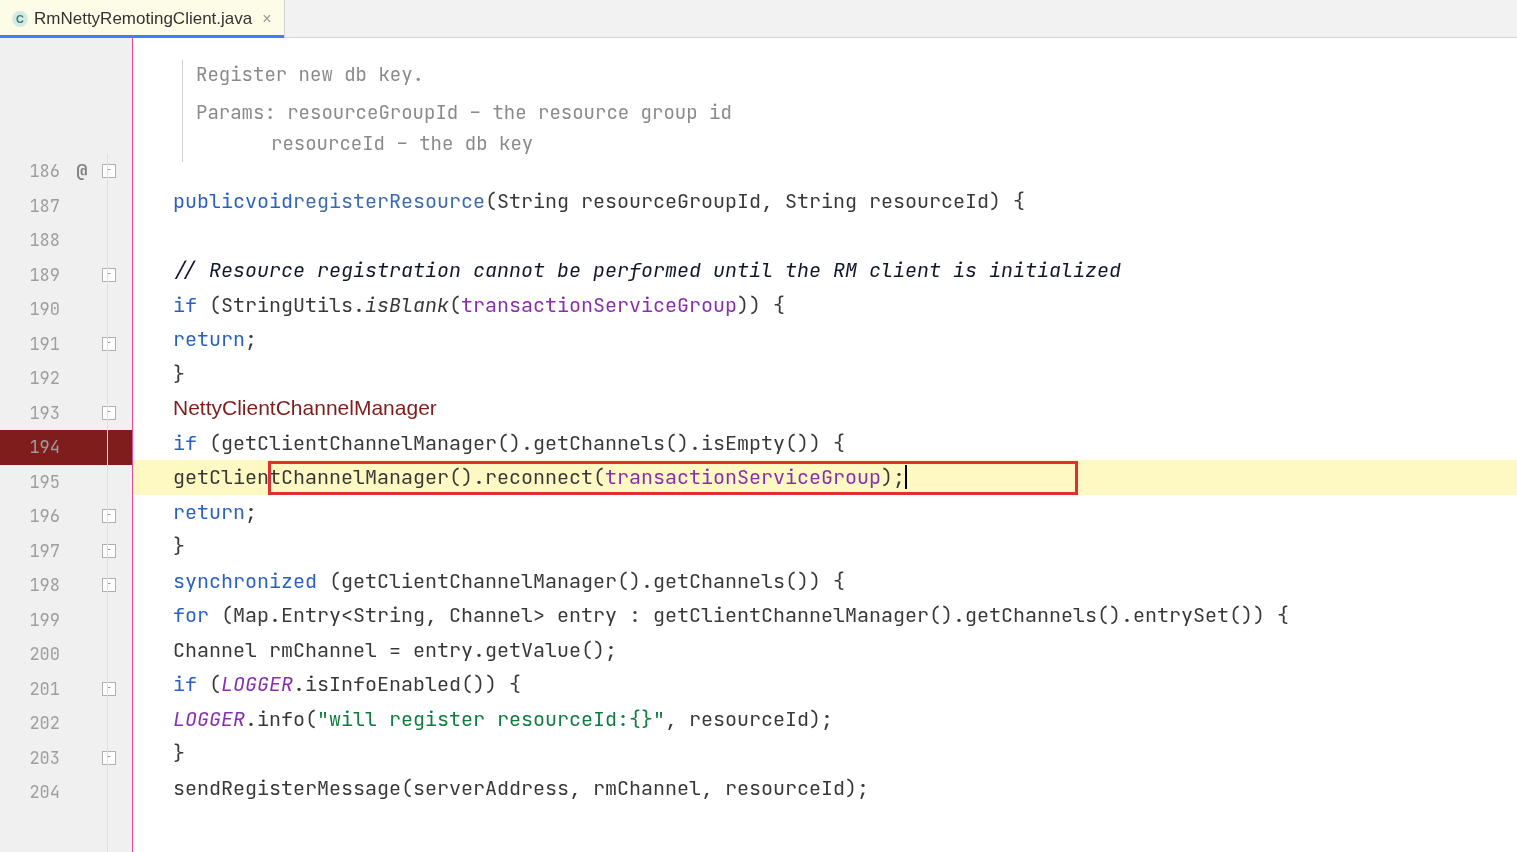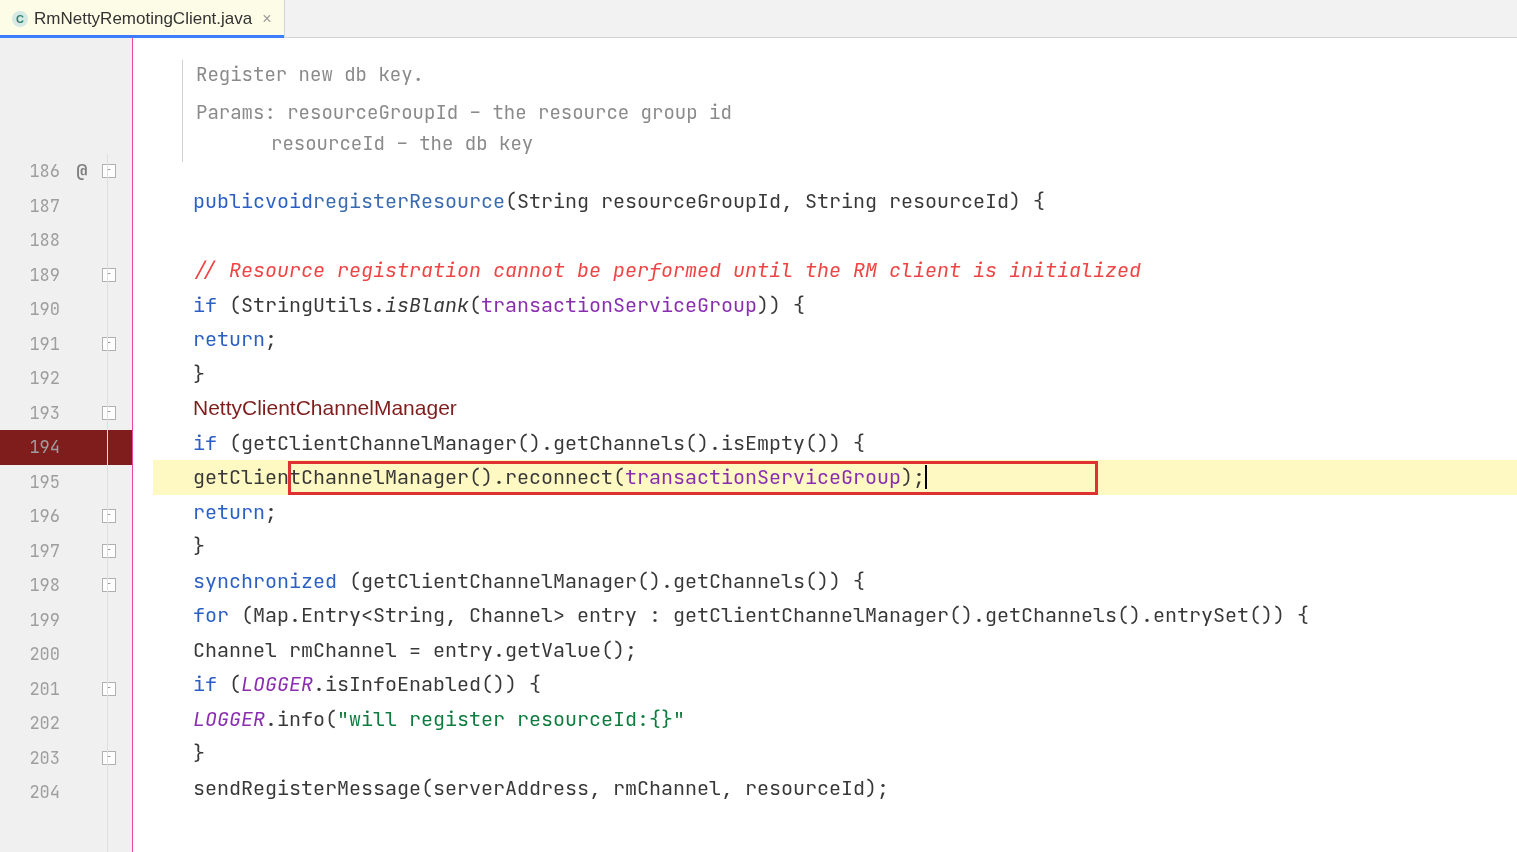--- a/index.html
+++ b/index.html
@@ -80,21 +80,21 @@
   position:relative;
 }
 .doc-rule {
   position:absolute; left:49px; top:22px; bottom:22px;
   width:1px; background:#d0d0d0;
 }
 .doc-line {
   color:#8a8a8a; font-size:19px; line-height:1.6;
 }
 
-.code-lines { position:relative;margin-left:20px; }
+.code-lines { position:relative; }
 .code-line {
   height:34.5px; display:flex; align-items:center;
   padding-left:40px; white-space:pre;
 }
 .code-line.current-line { background:#fef9c3; }
 
 .highlight-box {
   position:absolute; border:3px solid #e03131;
   pointer-events:none;
 }
@@ -102,21 +102,21 @@
 .annotation-red {
   color:#7f1d1d; font-family:"Microsoft YaHei","Segoe UI",sans-serif;
   font-size:21px; font-weight:500;
 }
 
 
 .kw { color:#2a5fc4; }
 .str { color:#0f7c3f; }
 .field { color:#8a2db0; }
 .italic { font-style:italic; }
-.comment { color:#ef4444; font-style:italic; }
+.comment { color:#0f172a; font-style:italic; }
 .cursor { display:inline-block; width:1.5px; height:24px; background:#000; vertical-align:middle; }
 </style>
 </head>
 <body>
 
 <div class="tab-bar">
   <div class="tab">
     <span class="tab-icon">C</span>
     <span class="tab-label">RmNettyRemotingClient.java</span>
     <span class="tab-close">×</span>
@@ -239,21 +239,21 @@
       <div class="code-line">    <span>}</span></div>
       <div class="code-line">      <span class="annotation-red">NettyClientChannelManager</span></div>
       <div class="code-line">    <span class="kw">if</span><span> (getClientChannelManager().getChannels().isEmpty()) {</span></div>
       <div class="code-line current-line">        <span>getClientChannelManager().reconnect(</span><span class="field">transactionServiceGroup</span><span>);</span><span class="cursor"></span></div>
       <div class="code-line">        <span class="kw">return</span><span>;</span></div>
       <div class="code-line">    <span>}</span></div>
       <div class="code-line">    <span class="kw">synchronized</span><span> (getClientChannelManager().getChannels()) {</span></div>
       <div class="code-line">        <span class="kw">for</span><span> (Map.Entry&lt;String, Channel&gt; entry : getClientChannelManager().getChannels().entrySet()) {</span></div>
       <div class="code-line">            <span>Channel rmChannel = entry.getValue();</span></div>
       <div class="code-line">            <span class="kw">if</span><span> (</span><span class="field italic">LOGGER</span><span>.isInfoEnabled()) {</span></div>
-      <div class="code-line">                <span class="field italic">LOGGER</span><span>.info(</span><span class="str">"will register resourceId:{}"</span></div>
+      <div class="code-line">                <span class="field italic">LOGGER</span><span>.info(</span><span class="str">"will register resourceId:{}"</span><span>, resourceId);</span></div>
       <div class="code-line">            <span>}</span></div>
       <div class="code-line">            <span>sendRegisterMessage(serverAddress, rmChannel, resourceId);</span></div>
 
       <div class="highlight-box" style="left:135px; top:277px; width:810px; height:34px;"></div>
     </div>
   </div>
 
 </div>
 
 </body></html>

